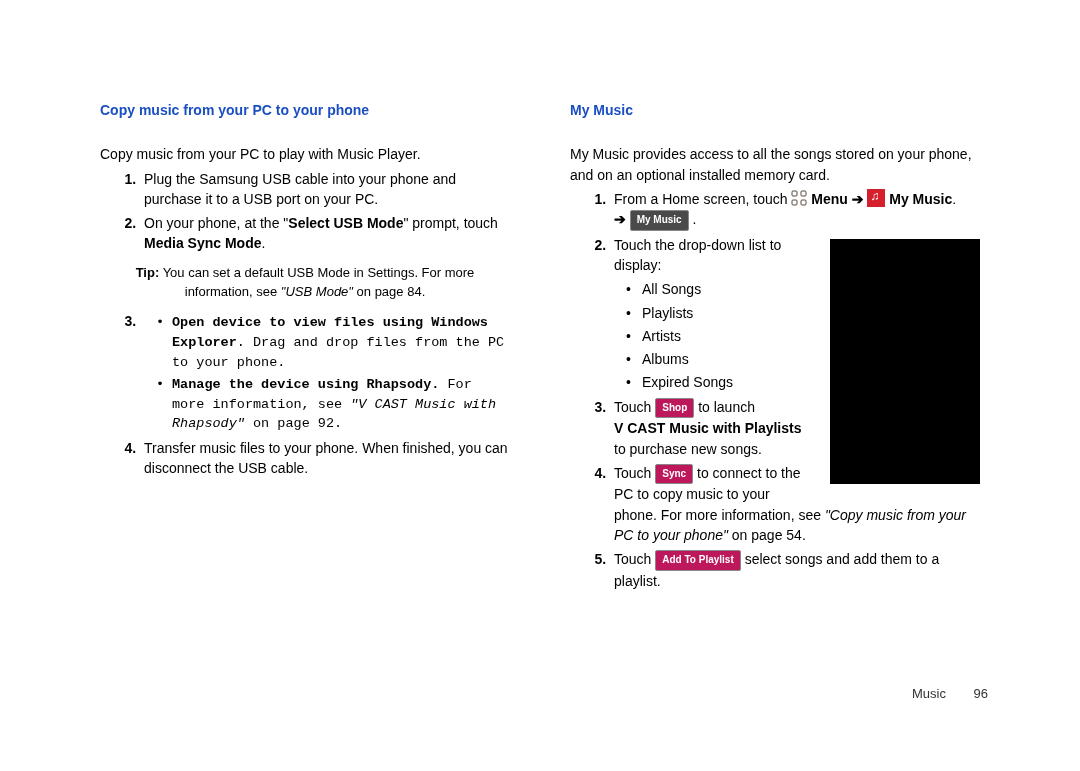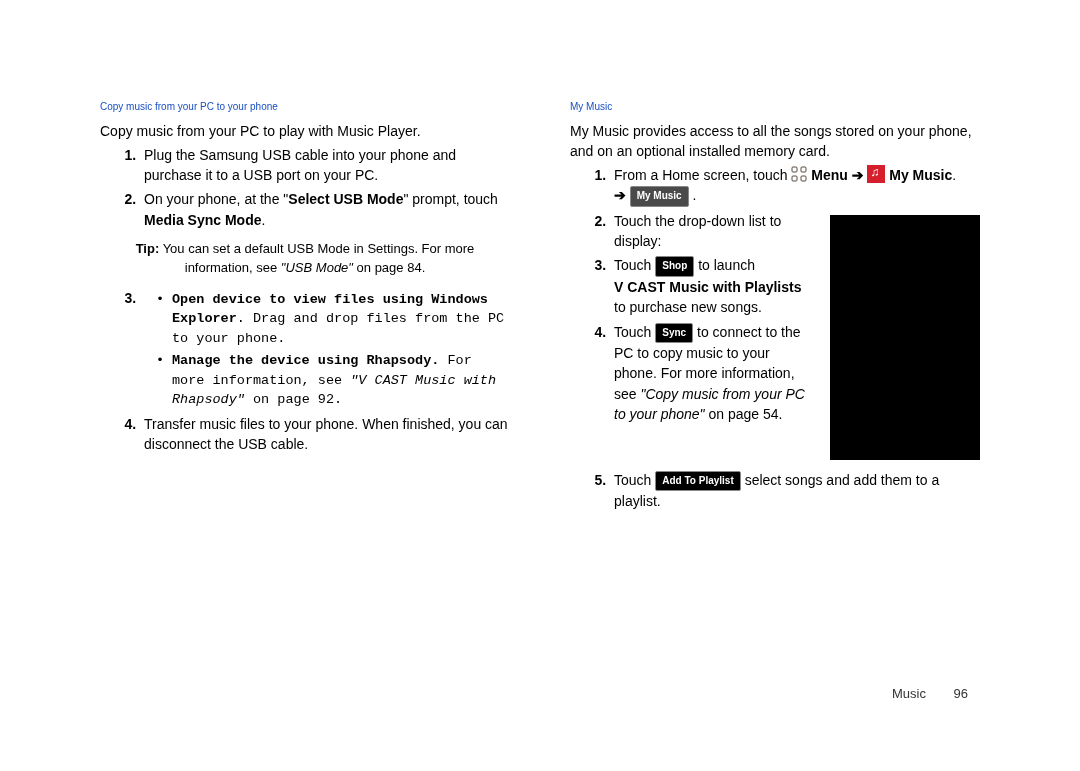--- a/index.html
+++ b/index.html
@@ -17,23 +17,23 @@
     padding: 100px 100px 40px 100px;
     display: flex;
     gap: 60px;
   }
   .col {
     flex: 1;
     line-height: 1.45;
   }
   .section-head {
     color: #1a4fc2;
-    font-weight: normal;
-    font-size: 10px;
-    margin-bottom: 6px;
+    font-weight: bold;
+    font-size: 14px;
+    margin-bottom: 24px;
   }
   .intro {
     margin: 4px 0 4px 0;
   }
   ol.steps {
     padding-left: 40px;
     margin: 4px 0;
   }
   ol.steps > li {
     margin: 4px 0;
@@ -87,41 +87,41 @@
   .icon-music::after{
     content:"♫";
     color:#fff;
     position:absolute;
     left:3px;
     top:-1px;
     font-size:12px;
   }
   .badge {
     display: inline-block;
-    background: #000000;
+    background: #be185d;
     color: #fff;
     font-size: 10px;
     font-weight: bold;
     padding: 2px 6px;
     border: 1px solid #888;
     border-radius: 2px;
     vertical-align: 1px;
   }
   .badge.darker { background:#4a4a4a; }
   .float-right-box {
     float: right;
     width: 150px;
     height: 245px;
     background: #000;
     margin: 4px 0 6px 14px;
   }
   .arrow { font-weight: bold; }
   .footer {
     position: absolute;
-    right: 112px;
+    right: 92px;
     bottom: 70px;
     font-size: 13px;
     color: #333;
   }
   .footer .pnum { margin-left: 24px; }
   .clear { clear: both; }
 </style>
 </head>
 <body>
 
@@ -176,20 +176,27 @@
         <span class="icon-music"></span>
         <span class="bold">My Music</span><span>.</span>
         <br>
         <span class="arrow">➔</span>
         <span class="badge darker">My Music</span> .
       </li>
 
       <li>
         <div class="float-right-box"></div>
         <span>Touch the drop-down list to display:</span>
+        <ul class="bullets">
+          <li>All Songs</li>
+          <li>Playlists</li>
+          <li>Artists</li>
+          <li>Albums</li>
+          <li>Expired Songs</li>
+        </ul>
       </li>
 
       <li>
         <span>Touch </span>
         <span class="badge">Shop</span>
         <span> to launch </span><br>
         <span class="bold">V CAST Music with Playlists</span>
         <span> to purchase new songs.</span>
       </li>
 

